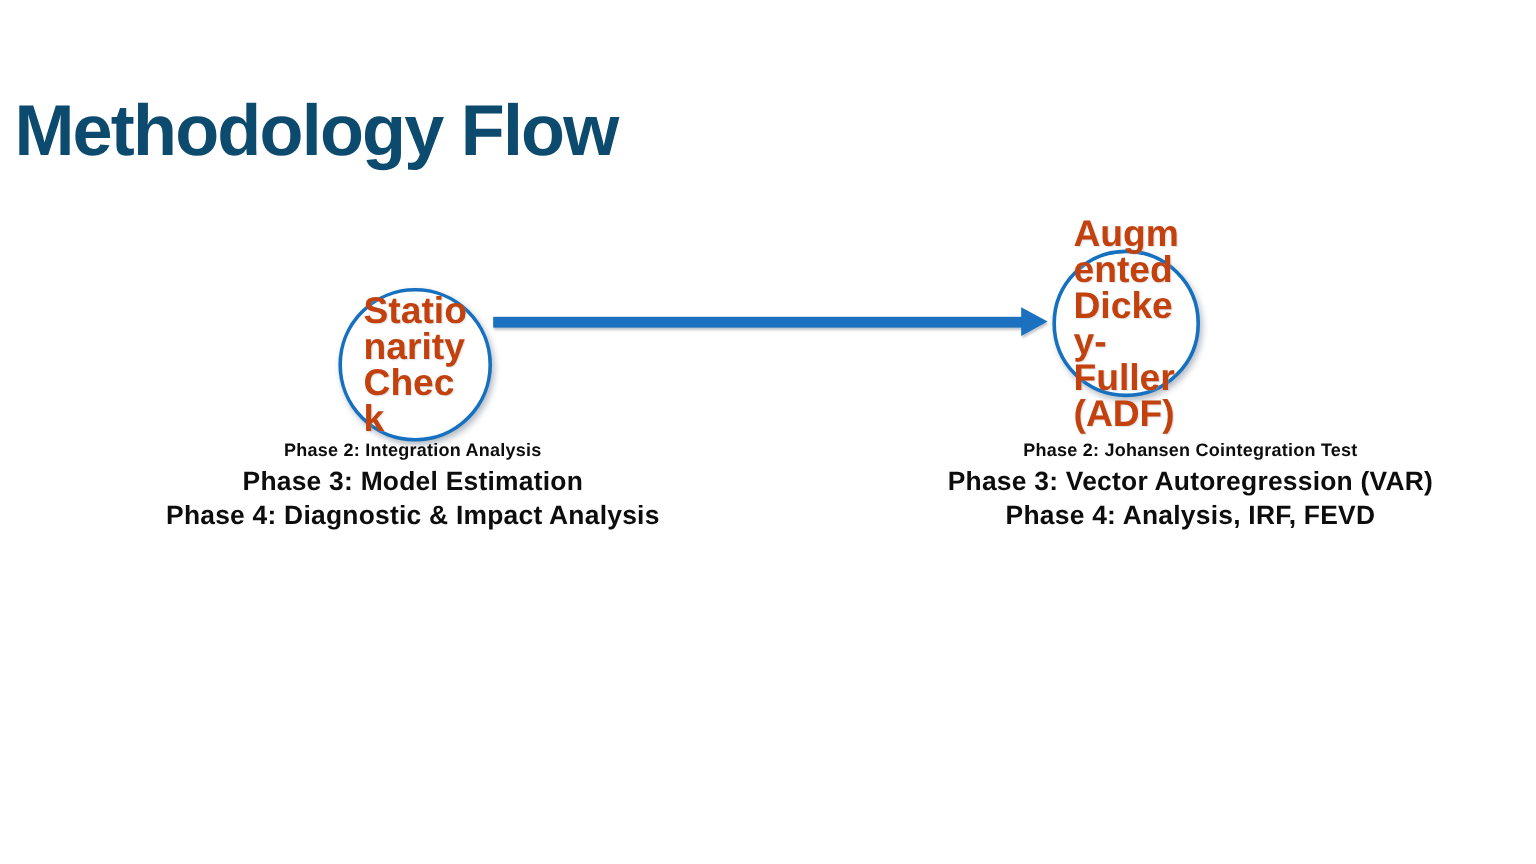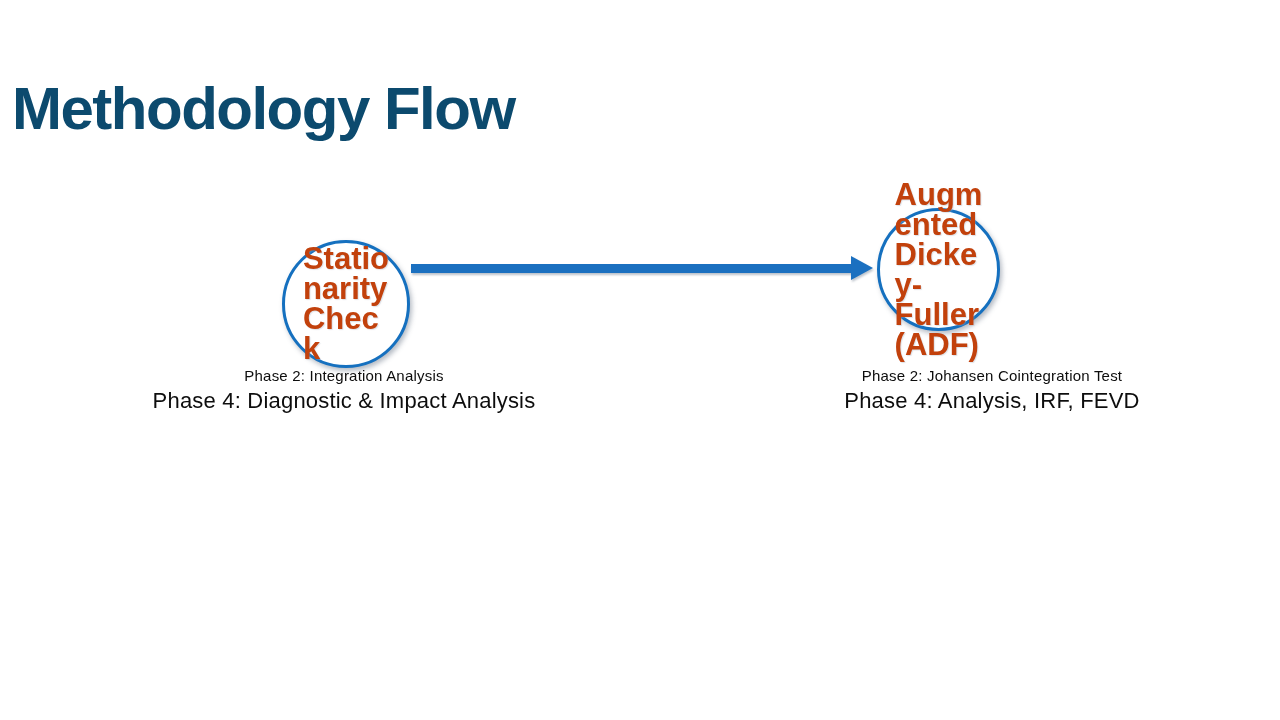--- a/index.html
+++ b/index.html
@@ -79,20 +79,21 @@
     border-left: 22px solid #1B70C0;
     filter: drop-shadow(1px 2px 1px rgba(90, 105, 125, 0.4));
   }
   .phase-block {
     position: absolute;
     top: 366px;
     transform: translateX(-50%);
     text-align: center;
     color: #0d0d0d;
     white-space: nowrap;
+    font-weight: bold;
   }
   .phase-block.left { left: 344px; }
   .phase-block.right { left: 992px; }
   .phase-small {
     font-size: 15px;
     line-height: 20px;
     letter-spacing: 0.2px;
   }
   .phase-large {
     font-size: 22px;
@@ -121,21 +122,23 @@
     <div class="node-label">Augm
 ented
 Dicke
 y-
 Fuller
 (ADF)</div>
   </div>
 
   <div class="phase-block left">
     <div class="phase-small">Phase 2: Integration Analysis</div>
+    <div class="phase-large">Phase 3: Model Estimation</div>
     <div class="phase-large">Phase 4: Diagnostic &amp; Impact Analysis</div>
   </div>
 
   <div class="phase-block right">
     <div class="phase-small">Phase 2: Johansen Cointegration Test</div>
+    <div class="phase-large">Phase 3: Vector Autoregression (VAR)</div>
     <div class="phase-large">Phase 4: Analysis, IRF, FEVD</div>
   </div>
 
 </div>
 
 </body></html>

